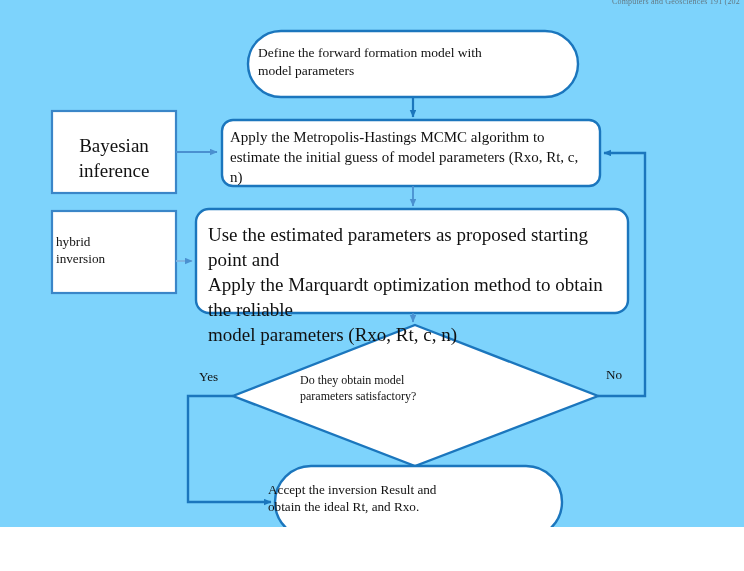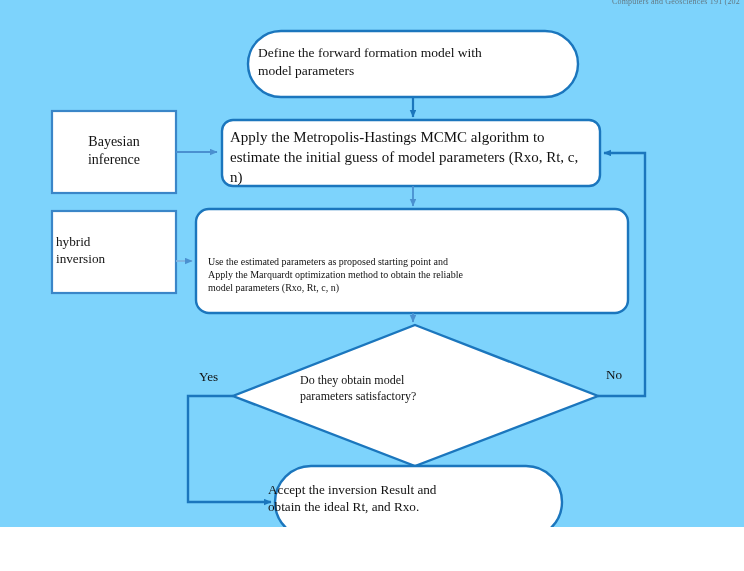--- a/index.html
+++ b/index.html
@@ -45,34 +45,33 @@
   .t-forward {
     left: 258px; top: 44px; width: 310px;
     font-size: 13.5px;
   }
   .t-mcmc {
     left: 230px; top: 128px; width: 364px;
     font-size: 15px;
   }
   .t-marquardt {
     left: 208px; top: 222px; width: 410px;
-    font-size: 10px;
-    margin-top: 33px;
+    font-size: 19px;
   }
   .t-decision {
     left: 300px; top: 373px; width: 230px;
     font-size: 12px;
   }
   .t-accept {
     left: 268px; top: 481px; width: 288px;
     font-size: 13.2px;
   }
   .t-bayes {
     left: 56px; top: 133px; width: 116px;
-    font-size: 14px;
+    font-size: 19px;
     text-align: center;
   }
   .t-hybrid {
     left: 56px; top: 233px; width: 116px;
     font-size: 13.2px;
     text-align: left;
   }
   .edge-label {
     position: absolute;
     color: #111111;

